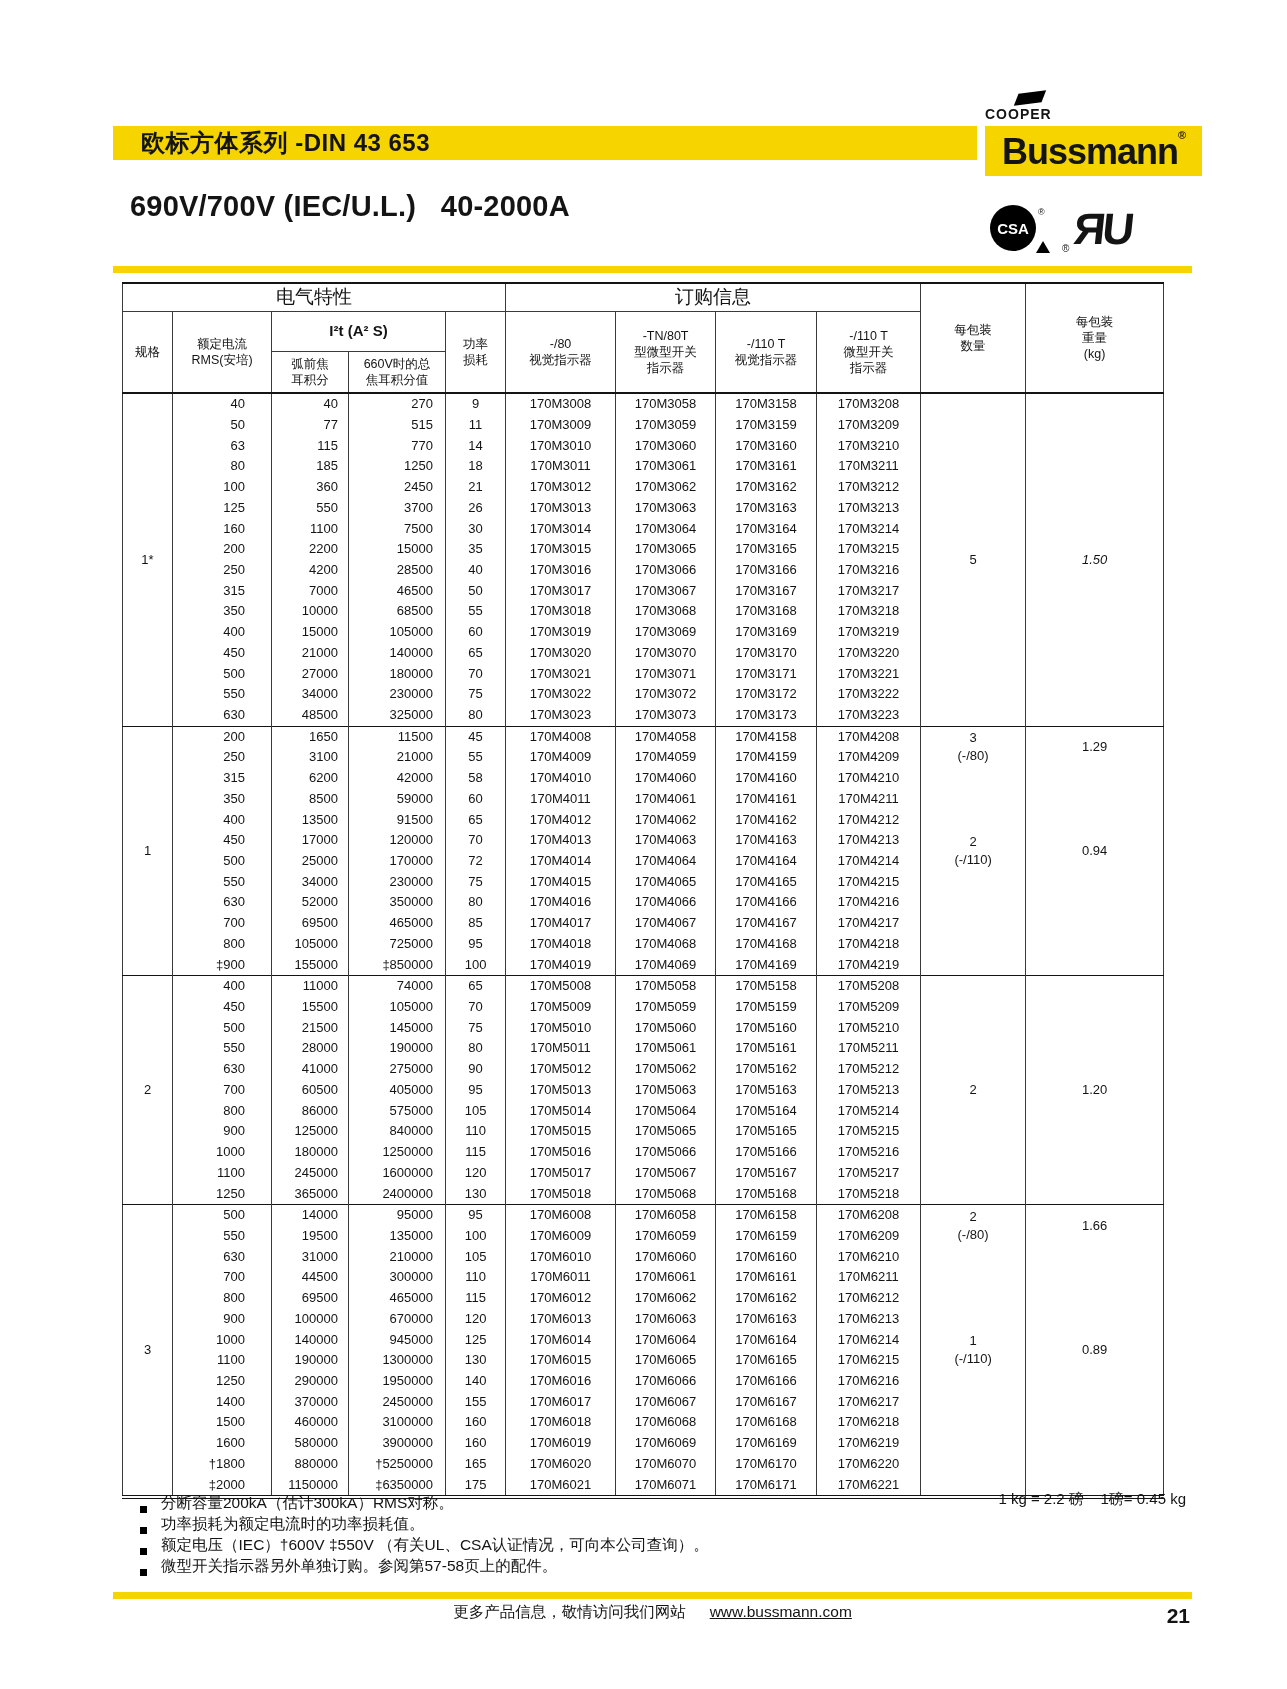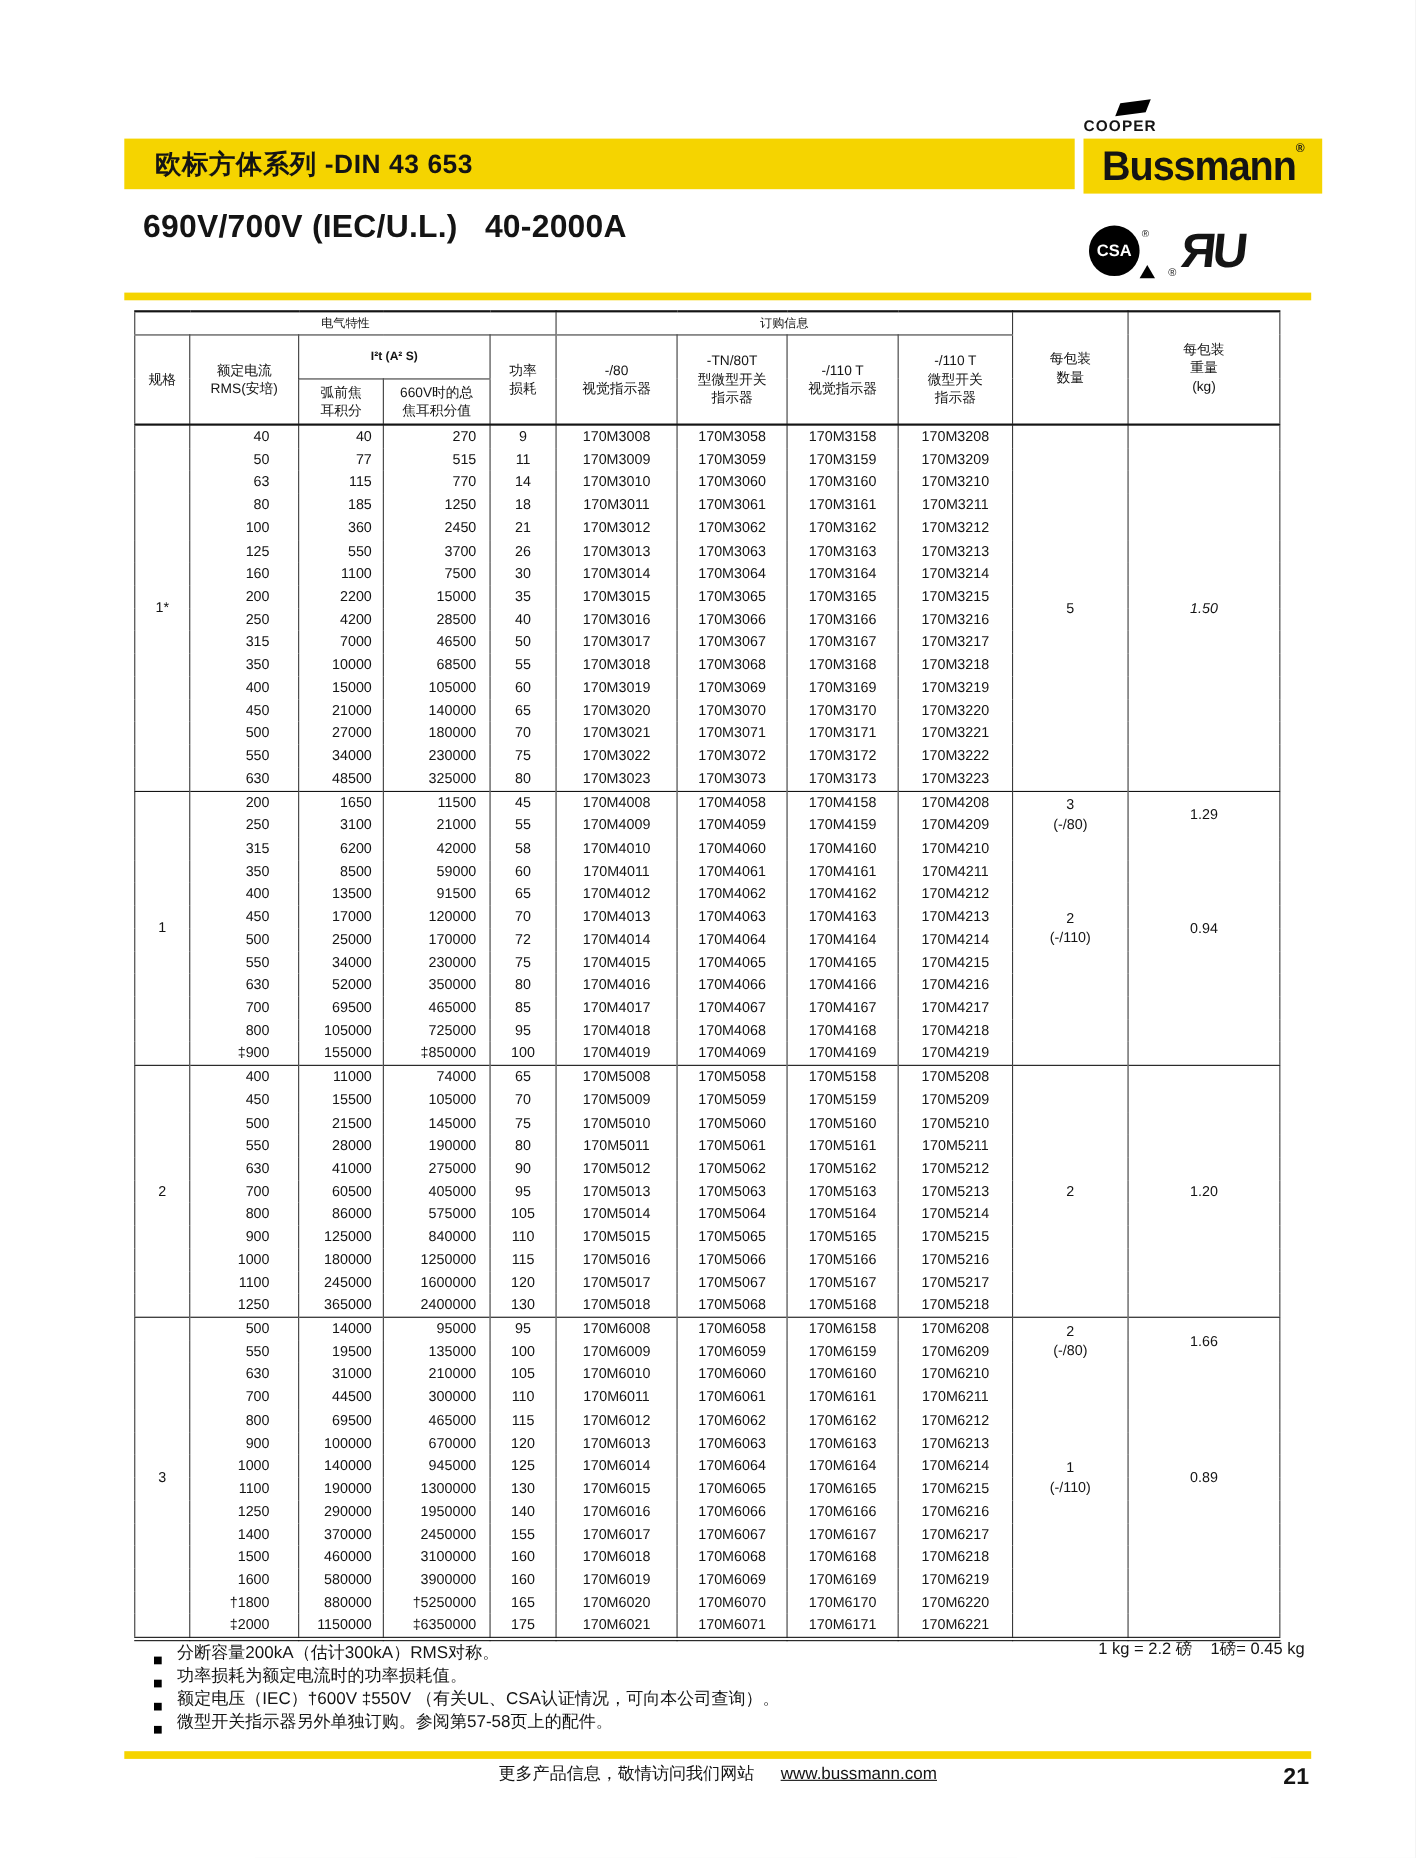--- a/index.html
+++ b/index.html
@@ -6,21 +6,21 @@
   * { box-sizing:border-box; }
   html,body { margin:0; padding:0; background:#e8e8e8; }
   .page {
     position:relative; width:1287px; height:1689px; margin:0 auto;
     background:#ffffff; color:var(--ink);
     font-family:"Liberation Sans", sans-serif; overflow:hidden;
   }
 
   
   .banner-strip {
-    position:absolute; left:113px; top:126px; width:864px; height:46px;
+    position:absolute; left:113px; top:126px; width:864px; height:34px;
     background:var(--yellow); display:flex; align-items:center;
   }
   .banner-title { font-size:24px; font-weight:bold; padding-left:28px; letter-spacing:0.5px; }
   .cooper-mark { position:absolute; left:985px; top:92px; width:110px; height:32px; }
   .cooper-flag {
     position:absolute; left:32px; top:0px; width:26px; height:12px;
     background:#000; transform:skewX(-28deg) rotate(-8deg);
   }
   .cooper-text { position:absolute; left:0; top:14px; font-size:14px; font-weight:bold; letter-spacing:1px; }
   .bussmann-box {
@@ -60,23 +60,23 @@
     border-collapse:collapse; table-layout:fixed;
     border-top:2px solid var(--ink); border-bottom:4px double var(--ink);
     border-left:1px solid var(--line); border-right:1px solid var(--line);
     font-size:13px; color:var(--ink);
   }
   thead { border-bottom:2px solid var(--ink); }
   thead th { font-weight:normal; font-size:12.5px; line-height:1.3; padding:1px 2px; vertical-align:middle; }
   tr.h-group { height:21px; }
   tr.h-main  { height:40px; }
   tr.h-sub   { height:42px; }
-  .g-elec, .g-order { border-bottom:1px solid var(--line); font-size:11px; }
+  .g-elec, .g-order { border-bottom:1px solid var(--line); font-size:19px; }
   .bl { border-left:1px solid var(--line);text-align:center; }
-  .h-i2t { font-weight:bold; font-size:11px; border-bottom:1px solid var(--line); }
+  .h-i2t { font-weight:bold; font-size:15px; border-bottom:1px solid var(--line); }
   tbody td { padding:0 2px; height:20.72px; line-height:20.72px; white-space:nowrap; overflow:hidden; }
   .c-spec { border-left:none; text-align:center; vertical-align:middle; font-size:13px; padding:0; }
   .c-cur    { border-left:1px solid var(--line); text-align:right; padding-right:26px; }
   .c-prearc { border-left:1px solid var(--line); text-align:right; padding-right:10px; }
   .c-660    { border-left:1px solid var(--line); text-align:right; padding-right:12px;margin-left:23px; }
   .c-pwr    { border-left:1px solid var(--line); text-align:center; }
   .c-pn     { border-left:1px solid var(--line); text-align:center; }
   .c-pack   { border-left:1px solid var(--line); vertical-align:top; padding:0; }
   tr.group-start td { border-top:1.5px solid var(--ink); }
   .pack-wrap { position:relative; width:100%; }

